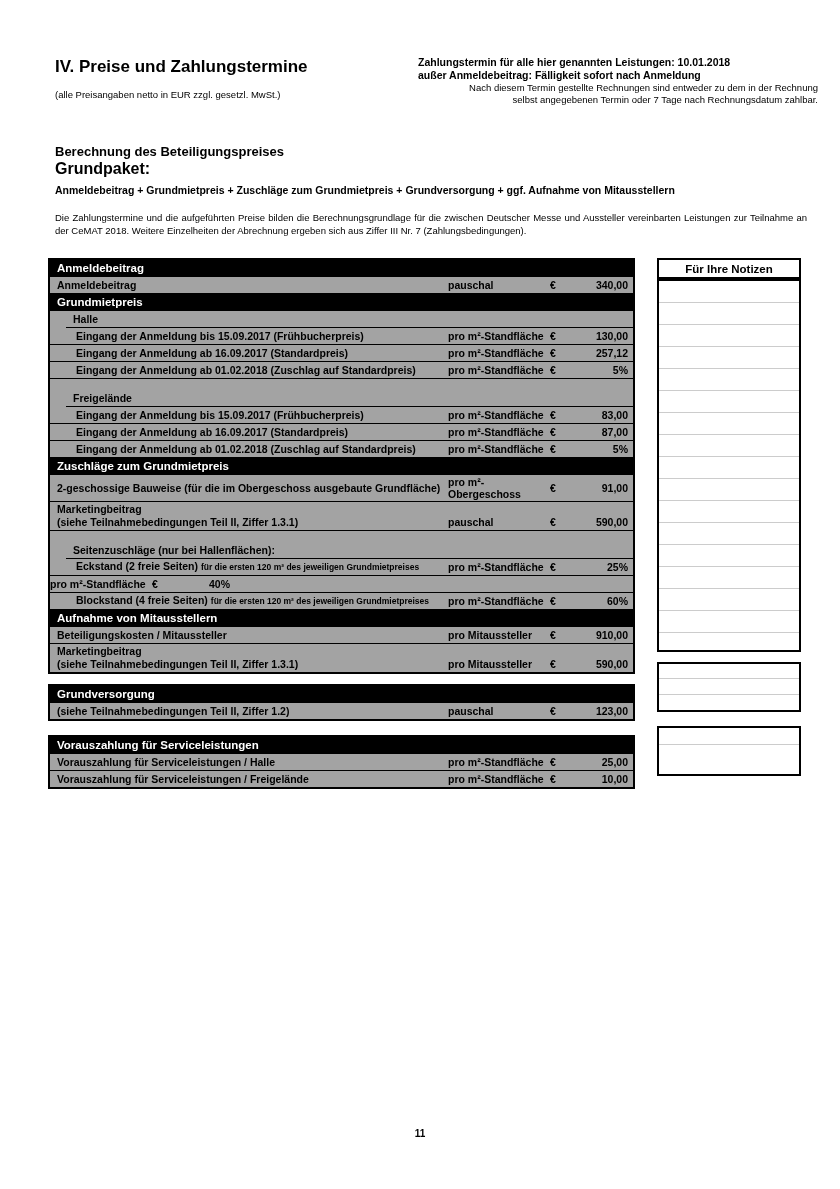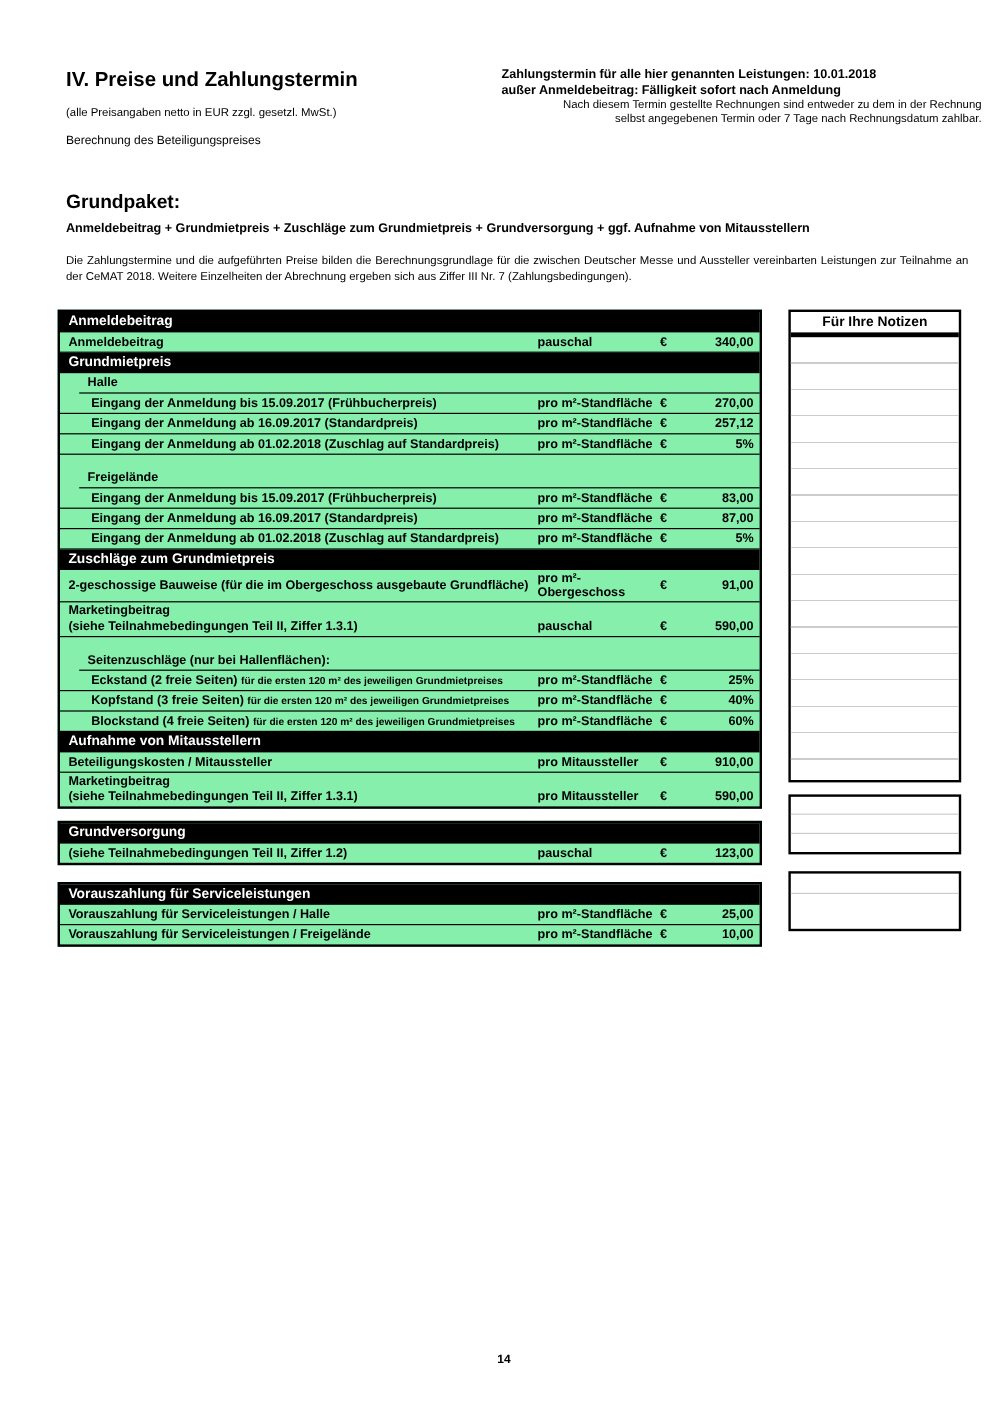--- a/index.html
+++ b/index.html
@@ -10,28 +10,28 @@
   }
   .page { position:relative; width:840px; height:1189px; overflow:hidden; }
 
   
   .doc-title { position:absolute; left:55px; top:57px; font-size:17px; font-weight:bold; }
   .doc-subtitle { position:absolute; left:55px; top:89px; font-size:9.5px; }
   .notice { position:absolute; left:418px; top:56px; width:400px; line-height:13px; }
   .notice .b { font-size:10.5px; font-weight:bold; }
   .notice .s { font-size:9.5px; line-height:12px;text-align:right; }
 
-  .calc-heading { position:absolute; left:55px; top:112px; font-size:10px; font-weight:normal; }
+  .calc-heading { position:absolute; left:55px; top:144px; font-size:13px; font-weight:bold; }
   .gp-title { position:absolute; left:55px; top:160px; font-size:16px; font-weight:bold; }
   .gp-formula { position:absolute; left:55px; top:184px; font-size:10.5px; font-weight:bold; width:760px; }
   .intro { position:absolute; left:55px; top:211px; width:752px; font-size:9.5px; font-weight:normal; line-height:13px; text-align:justify; }
 
   
   .main-col { position:absolute; left:48px; top:258px; width:587px; }
-  .ptable { border:2px solid #000; background:#86efac; box-sizing:border-box; }
+  .ptable { border:2px solid #000; background:#a3a3a3; box-sizing:border-box; }
   .gap10 { height:10px; }
   .gap14 { height:14px; }
 
   .bar { background:#000; color:#fff; font-weight:bold; font-size:11.5px; padding:2px 0 2px 7px; line-height:13px; }
   .row { display:flex; align-items:center; border-bottom:1px solid #000; min-height:14px; font-size:10.5px; font-weight:bold; padding:1px 0; }
   .row.noborder { border-bottom:none; }
   .row .lbl { flex:1; padding-left:7px; line-height:13px; }
   .row.indent .lbl { padding-left:26px; }
   .row .unit { width:102px; flex:none; }
   .row .cur { width:26px; flex:none; }
@@ -53,21 +53,21 @@
     background:repeating-linear-gradient(to bottom, transparent 0, transparent 21px, #cccccc 21px, #cccccc 22px); }
   .rule-line { position:absolute; left:0; right:0; height:1px; background:#cccccc; }
 
   .page-number { position:absolute; left:0; right:0; top:1128px; text-align:center; font-size:10px; font-weight:bold; }
 </style>
 </head>
 <body>
 
 <div class="page">
 
-  <div class="doc-title">IV. Preise und Zahlungstermin</div>
+  <div class="doc-title">IV. Preise und Zahlungstermine</div>
   <div class="doc-subtitle">(alle Preisangaben netto in EUR zzgl. gesetzl. MwSt.)</div>
 
   <div class="notice">
     <div class="b">Zahlungstermin für alle hier genannten Leistungen: 10.01.2018</div>
     <div class="b">außer Anmeldebeitrag: Fälligkeit sofort nach Anmeldung</div>
     <div class="s">Nach diesem Termin gestellte Rechnungen sind entweder zu dem in der Rechnung</div>
     <div class="s">selbst angegebenen Termin oder 7 Tage nach Rechnungsdatum zahlbar.</div>
   </div>
 
   <div class="calc-heading">Berechnung des Beteiligungspreises</div>
@@ -87,21 +87,21 @@
         <span class="val">340,00</span>
       </div>
 
       <div class="bar">Grundmietpreis</div>
       <div class="subhead">Halle</div>
 
       <div class="row indent">
         <span class="lbl">Eingang der Anmeldung bis 15.09.2017 (Frühbucherpreis)</span>
         <span class="unit">pro m²-Standfläche</span>
         <span class="cur">€</span>
-        <span class="val">270,00</span>
+        <span class="val">130,00</span>
       </div>
       <div class="row indent">
         <span class="lbl">Eingang der Anmeldung ab 16.09.2017 (Standardpreis)</span>
         <span class="unit">pro m²-Standfläche</span>
         <span class="cur">€</span>
         <span class="val">257,12</span>
       </div>
       <div class="row indent">
         <span class="lbl">Eingang der Anmeldung ab 01.02.2018 (Zuschlag auf Standardpreis)</span>
         <span class="unit">pro m²-Standfläche</span>
@@ -152,21 +152,20 @@
       <div class="spacer"></div>
       <div class="subhead">Seitenzuschläge (nur bei Hallenflächen):</div>
 
       <div class="row indent">
         <span class="lbl"><span>Eckstand (2 freie Seiten)</span> <span class="sfx">für die ersten 120 m² des jeweiligen Grundmietpreises</span></span>
         <span class="unit">pro m²-Standfläche</span>
         <span class="cur">€</span>
         <span class="val">25%</span>
       </div>
       <div class="row indent">
-        <span class="lbl"><span>Kopfstand (3 freie Seiten)</span> <span class="sfx">für die ersten 120 m² des jeweiligen Grundmietpreises</span></span>
         <span class="unit">pro m²-Standfläche</span>
         <span class="cur">€</span>
         <span class="val">40%</span>
       </div>
       <div class="row indent">
         <span class="lbl"><span>Blockstand (4 freie Seiten)</span> <span class="sfx">für die ersten 120 m² des jeweiligen Grundmietpreises</span></span>
         <span class="unit">pro m²-Standfläche</span>
         <span class="cur">€</span>
         <span class="val">60%</span>
       </div>
@@ -228,15 +227,15 @@
     </div>
     <div class="nbox nbox2">
       <div class="rule-line" style="top:14px;"></div>
       <div class="rule-line" style="top:30px;"></div>
     </div>
     <div class="nbox nbox3">
       <div class="rule-line" style="top:16px;"></div>
     </div>
   </div>
 
-  <div class="page-number">14</div>
+  <div class="page-number">11</div>
 
 </div>
 
 </body></html>

